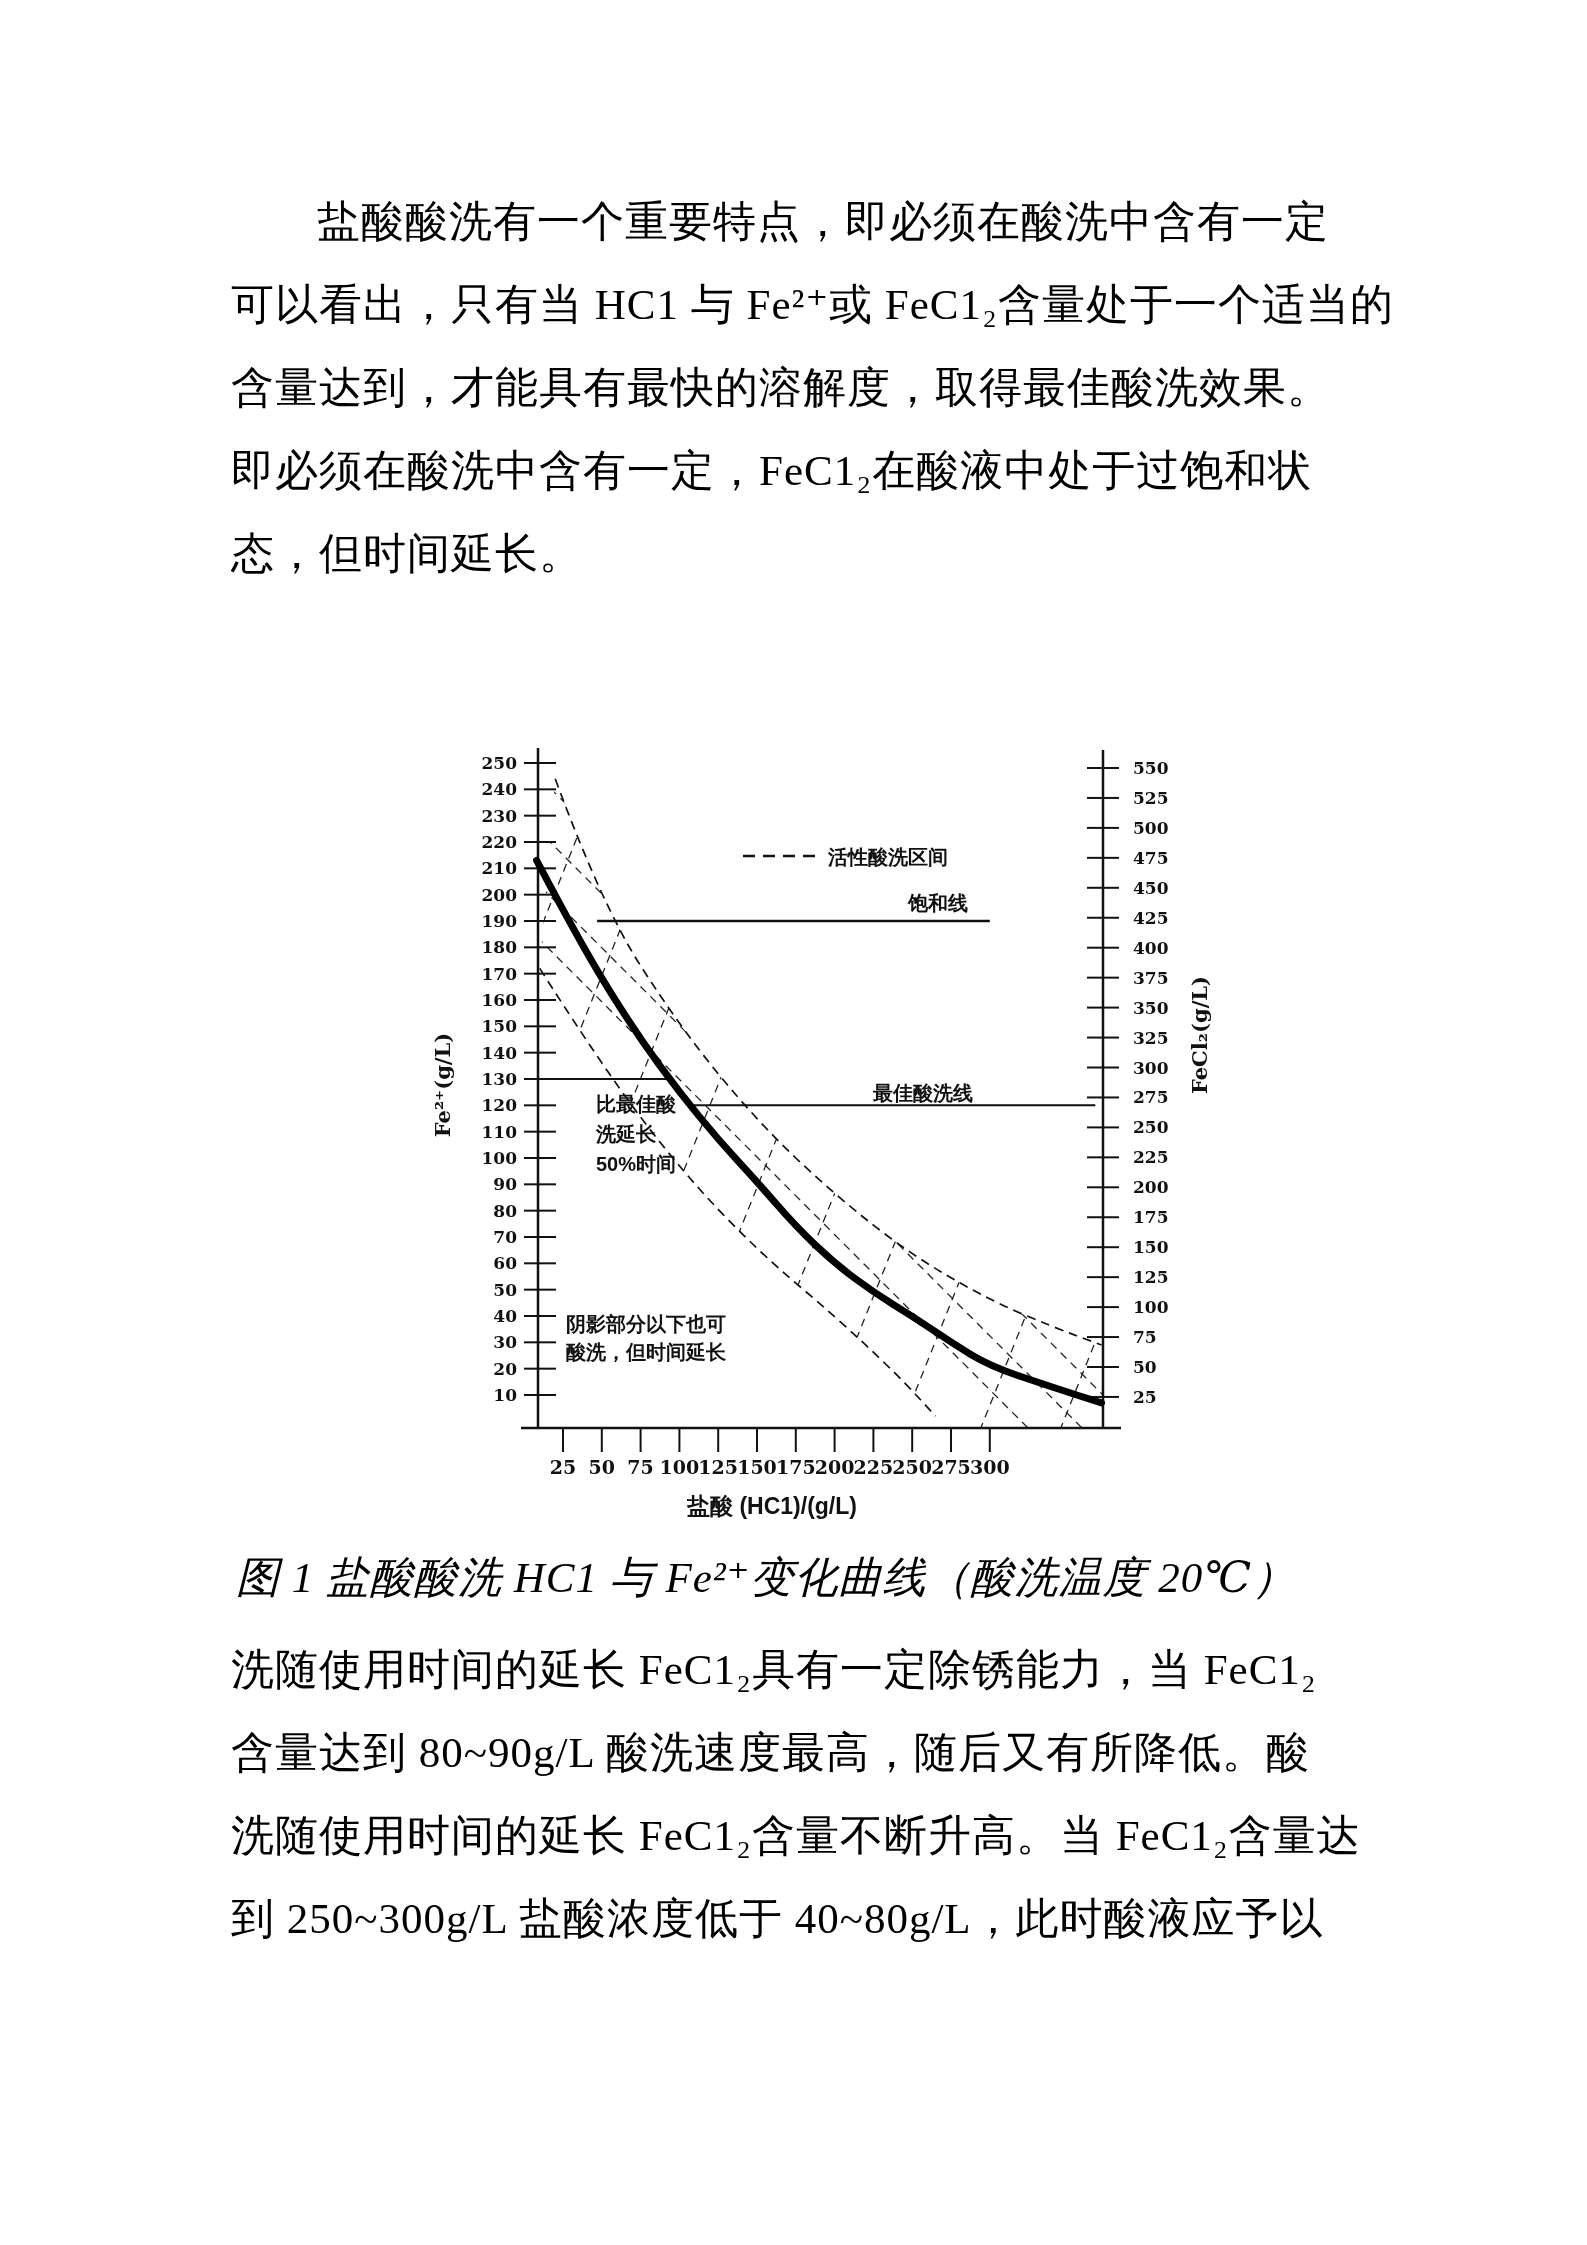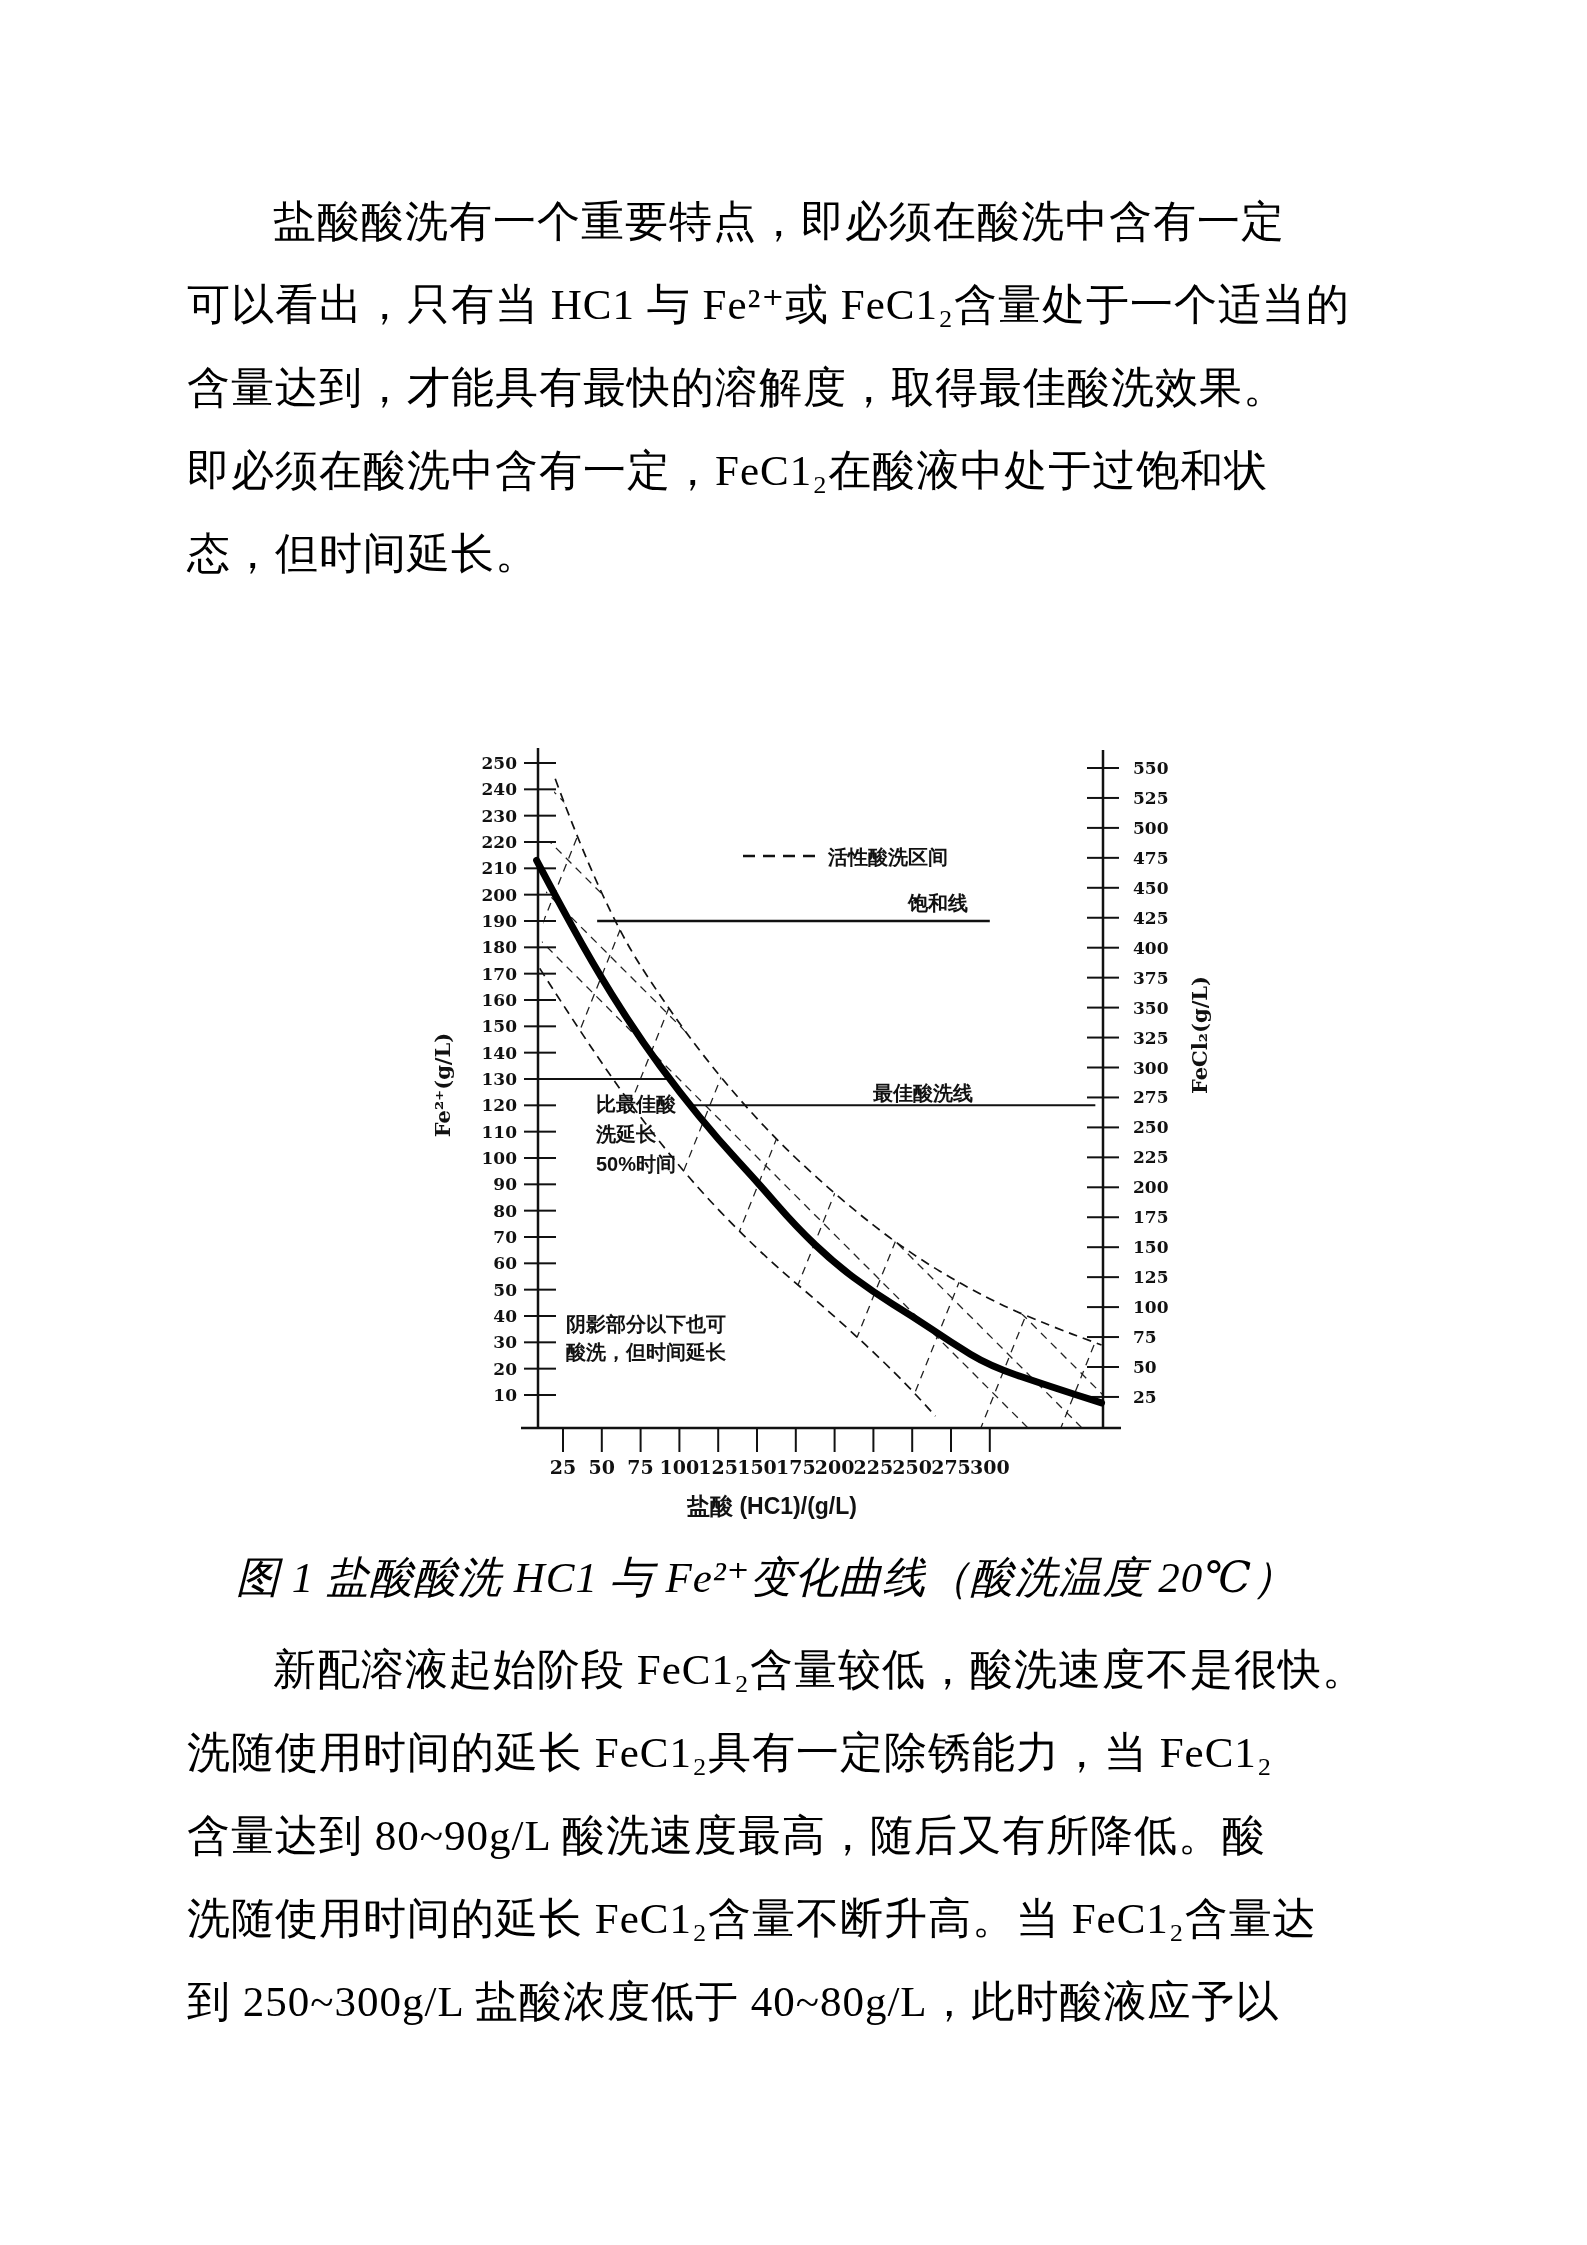--- a/index.html
+++ b/index.html
@@ -6,21 +6,21 @@
   .page{
     position:relative;width:1587px;height:2245px;background:#ffffff;
     font-family:"Liberation Serif","DejaVu Serif",serif;color:#000;
     overflow:hidden;margin:0 auto;
   }
   .bodytext{
     position:absolute;left:187px;width:1245px;
     font-size:43px;line-height:83px;letter-spacing:1px;
     white-space:nowrap;
   }
-  .bodytext .line{height:83px;}
+  .bodytext .line{height:83px;margin-left:44px;}
   .bodytext .indent{padding-left:86px;}
   .caption{
     position:absolute;left:236px;top:1549px;
     font-size:43px;letter-spacing:1px;white-space:nowrap;font-style:italic;
   }
   #para1{top:180px;}
   #para2{top:1628px;}
   .chart{position:absolute;left:320px;top:730px;}
   .ticklab{font:bold 17px "DejaVu Serif",serif;fill:#111;}
   .btick{font:bold 19px "DejaVu Serif",serif;fill:#111;}
@@ -226,20 +226,19 @@
       <text x="566" y="1331" class="ann">阴影部分以下也可</text>
       <text x="566" y="1359" class="ann">酸洗，但时间延长</text>
       <text x="772" y="1514" class="axlab" text-anchor="middle">盐酸 (HC1)/(g/L)</text>
       <text class="ylab" text-anchor="middle" transform="translate(450,1085) rotate(-90)">Fe²⁺(g/L)</text>
       <text class="ylab" text-anchor="middle" transform="translate(1207,1035) rotate(-90)">FeCl₂(g/L)</text>
     </svg>
 
   <div class="caption">图 1 盐酸酸洗 HC1 与 Fe²⁺变化曲线（酸洗温度 20℃）</div>
 
   <div class="bodytext" id="para2">
-    <div class="line indent">新配溶液起始阶段 FeC1₂含量较低，酸洗速度不是很快。</div>
     <div class="line">洗随使用时间的延长 FeC1₂具有一定除锈能力，当 FeC1₂</div>
     <div class="line">含量达到 80~90g/L 酸洗速度最高，随后又有所降低。酸</div>
     <div class="line">洗随使用时间的延长 FeC1₂含量不断升高。当 FeC1₂含量达</div>
     <div class="line">到 250~300g/L 盐酸浓度低于 40~80g/L，此时酸液应予以</div>
   </div>
 
 </div>
 
 </body></html>

